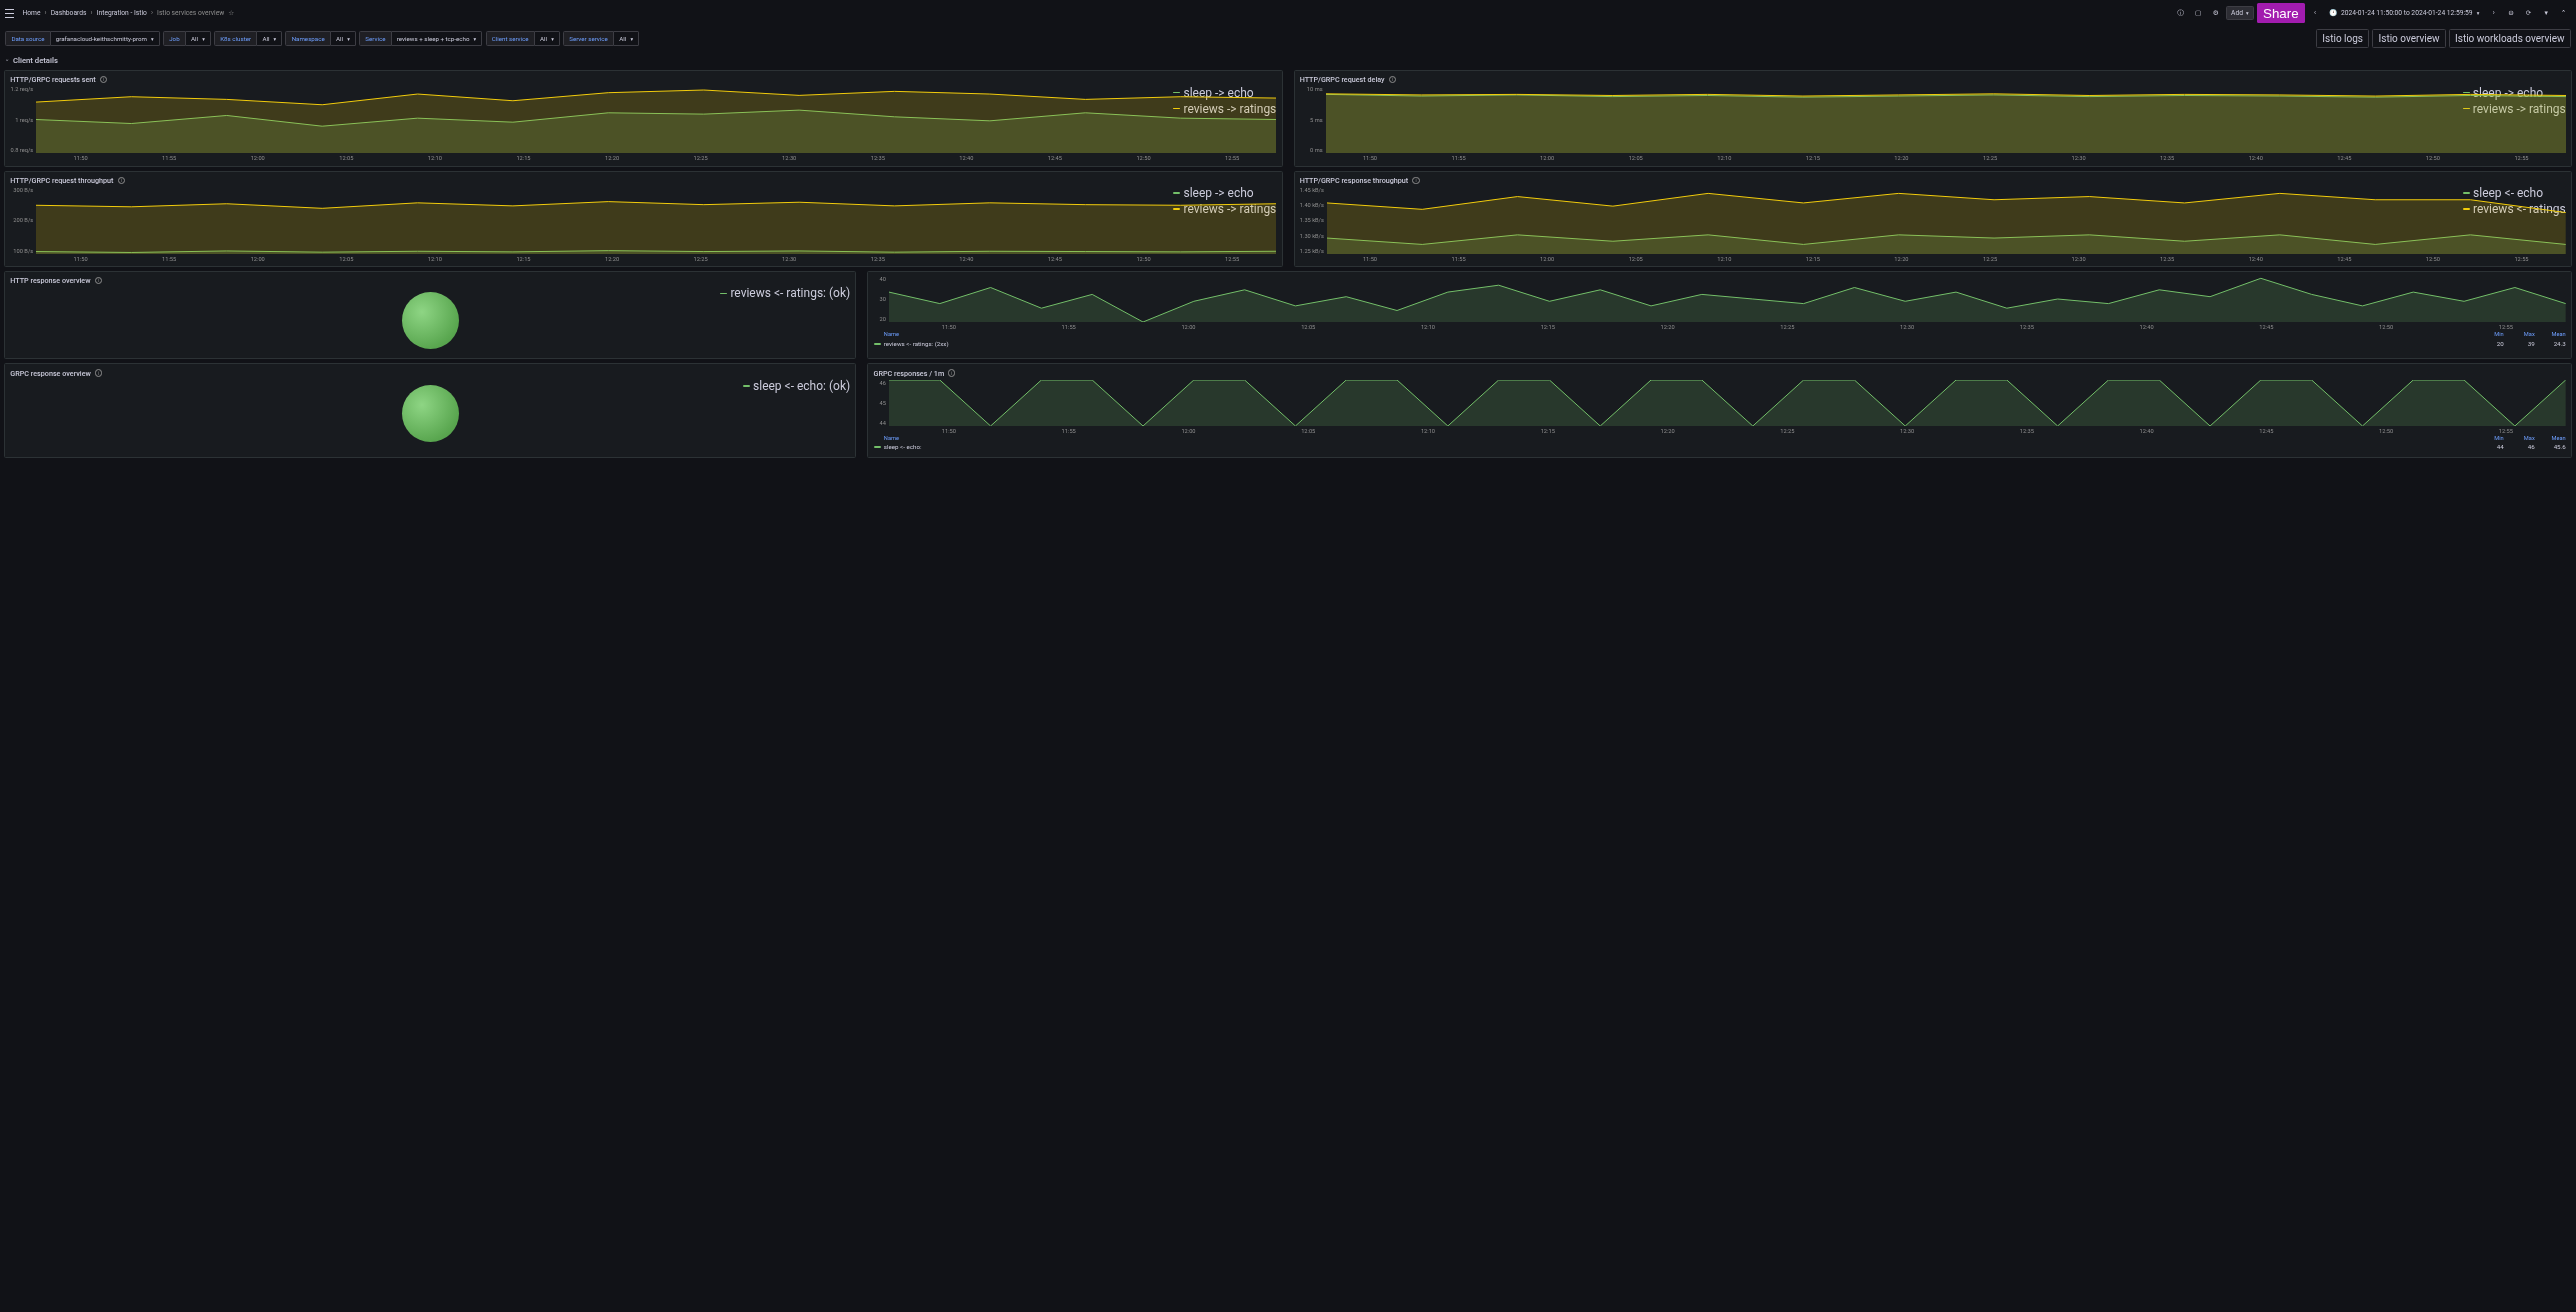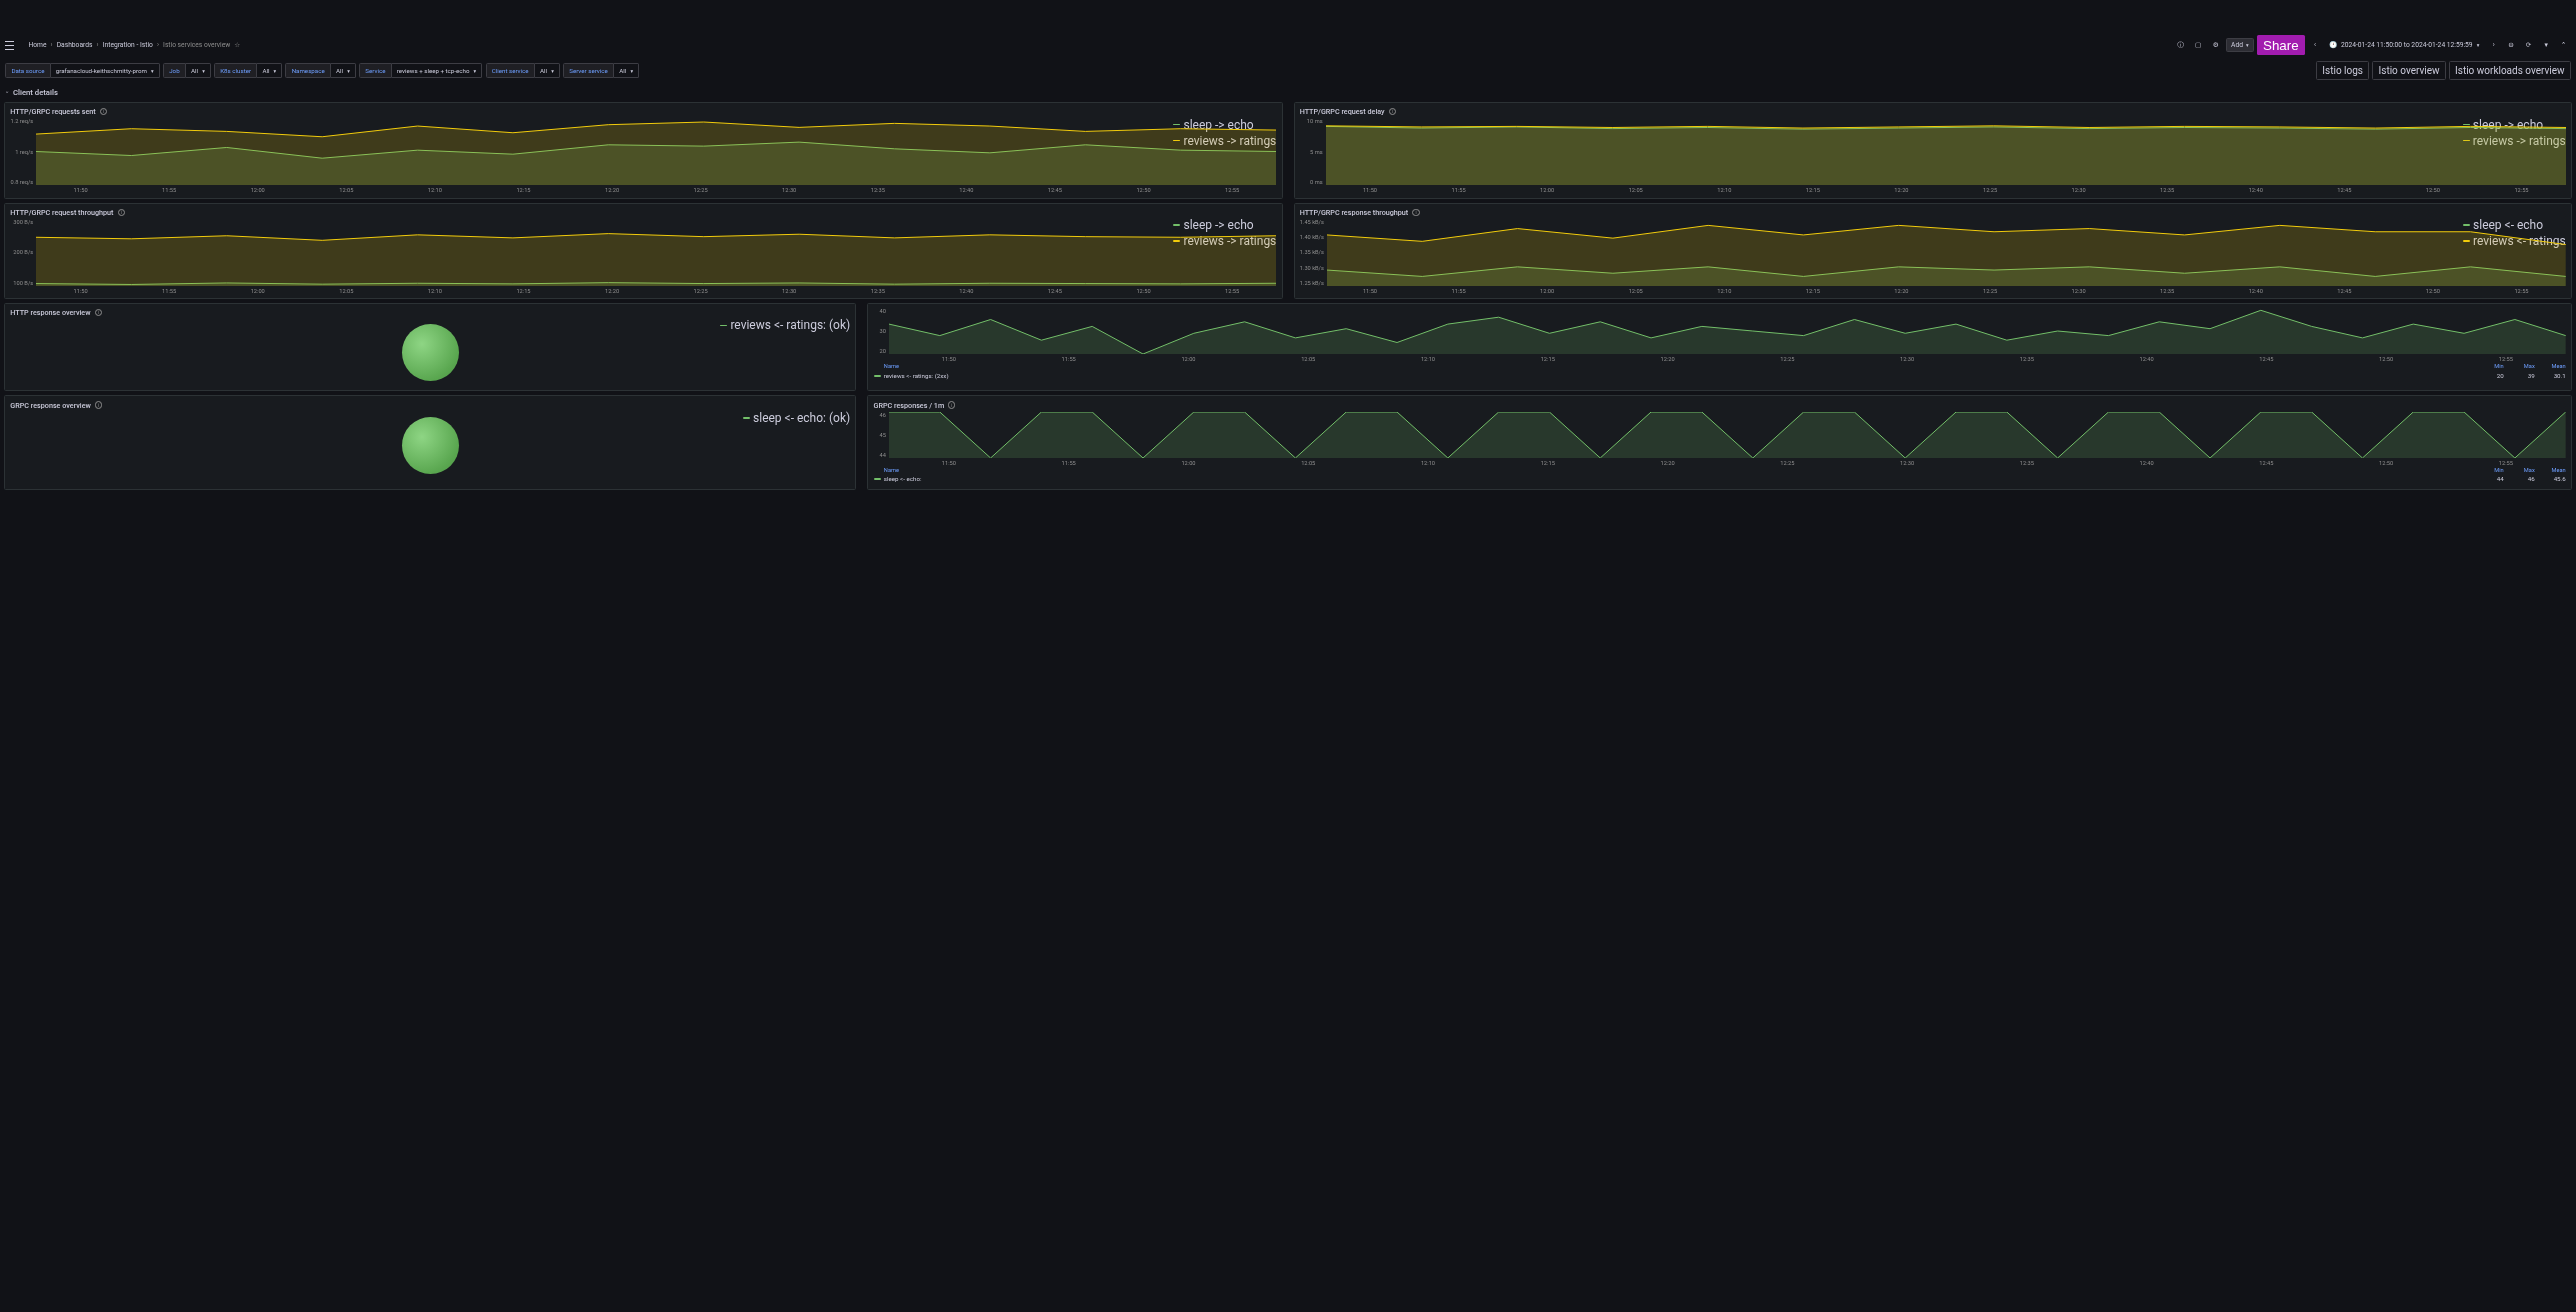--- a/index.html
+++ b/index.html
@@ -8,22 +8,21 @@
   background: #111217;
   color: #ccccdc;
   font-size: 6.7px;
   overflow-x: hidden;
 }
 .top-bar {
   display: flex;
   align-items: center;
   padding: 3.1px 5.2px;
   background: #111217;
-  gap: 14px;
-  margin-top: 32px;
+  gap: 8px;
 }
 .menu-icon { width: 9.3px; height: 9.3px; display: flex; flex-direction: column; justify-content: space-between; cursor: pointer; }
 .menu-icon span { height: 1px; background: #ccccdc; }
 .breadcrumb { display: flex; align-items: center; gap: 4.1px; flex: 1; }
 .breadcrumb a { color: #ccccdc; text-decoration: none; }
 .breadcrumb .current { color: #8e8e8e; }
 .breadcrumb .sep { color: #8e8e8e; }
 .star-icon { color: #8e8e8e; cursor: pointer; }
 .top-right { display: flex; align-items: center; gap: 3.1px; }
 .icon-btn { width: 14.4px; height: 14.4px; display: flex; align-items: center; justify-content: center; cursor: pointer; border-radius: 1.5px; color: #ccccdc; }
@@ -454,21 +453,21 @@
       <span class="name">Name</span>
       <span class="col">Min</span>
       <span class="col">Max</span>
       <span class="col">Mean</span>
     </div>
     <div class="stats-row">
       <span class="sw"></span>
       <span class="name">reviews &lt;- ratings: (2xx)</span>
       <span class="col">20</span>
       <span class="col">39</span>
-      <span class="col">30.1</span>
+      <span class="col">24.3</span>
     </div>
   </div>
 </div>
 
 <div class="panels-grid row3" style="margin-top:4.1px; padding-bottom:4.1px">
   <div class="panel">
     <div class="panel-header">
       <span class="panel-title">GRPC response overview</span>
       <span class="info-icon">i</span>
     </div>

